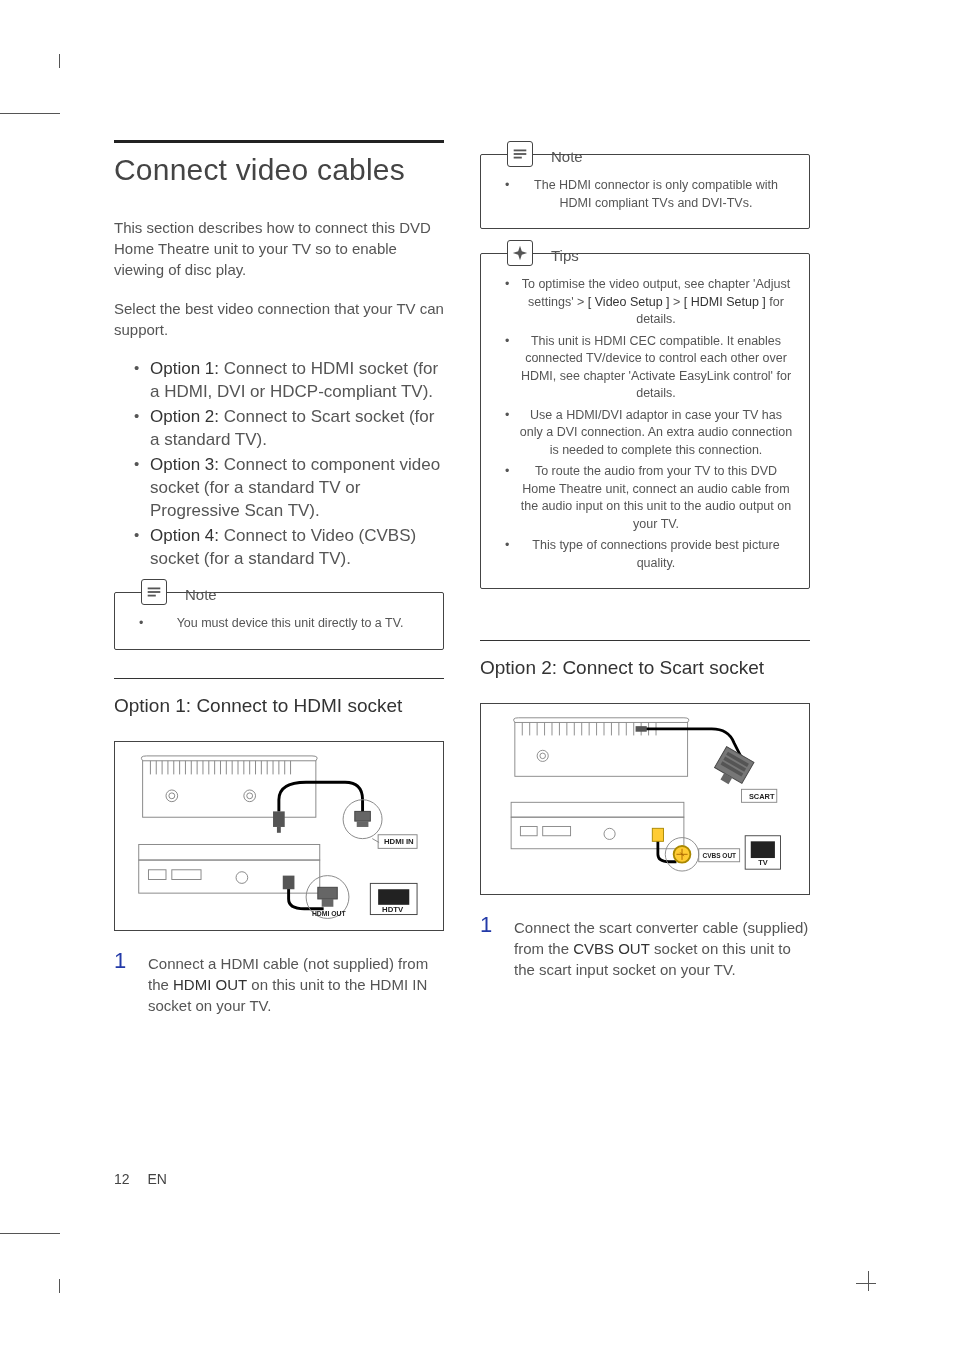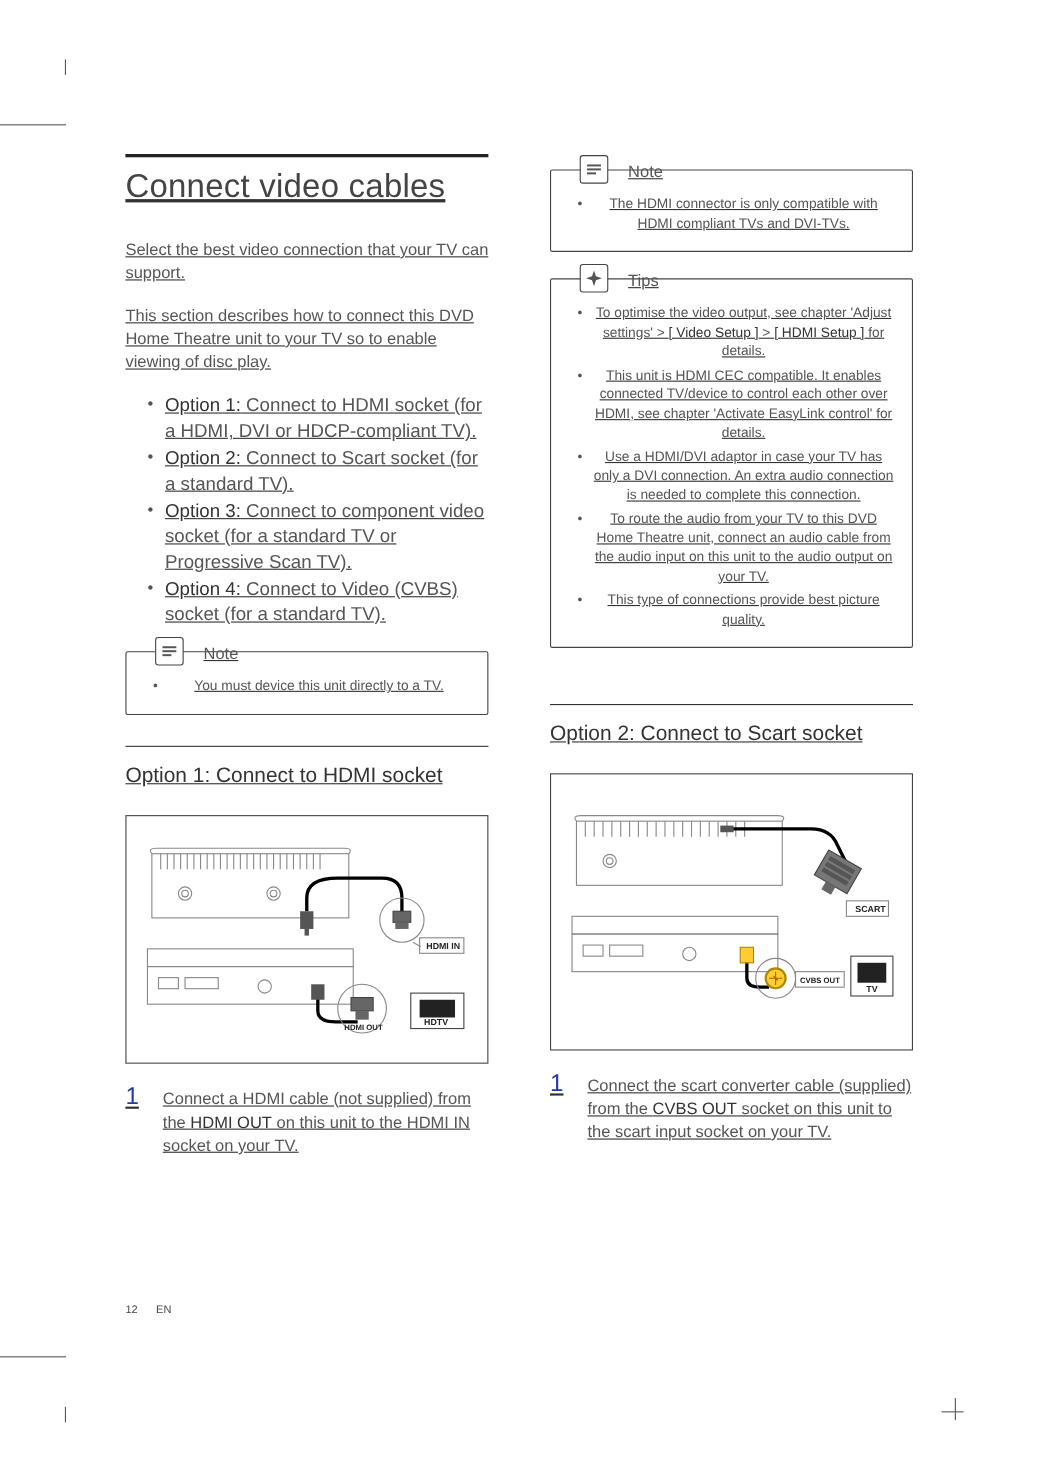--- a/index.html
+++ b/index.html
@@ -18,21 +18,21 @@
   }
   .crop-tl, .crop-bl { position: absolute; left: 0; width: 60px; height: 60px; }
   .crop-tl { top: 54px; border-bottom: 1px solid #555; }
   .crop-tl::after { content:""; position:absolute; right:0; top:0; width:1px; height:14px; background:#555; }
   .crop-bl { bottom: 54px; border-top: 1px solid #555; }
   .crop-bl::after { content:""; position:absolute; right:0; bottom:0; width:1px; height:14px; background:#555; }
   .crop-br { position:absolute; right:78px; bottom:56px; width:20px; height:20px; }
   .crop-br::before { content:""; position:absolute; right:0; bottom:7px; width:20px; height:1px; background:#555; }
   .crop-br::after  { content:""; position:absolute; right:7px; bottom:0; width:1px; height:20px; background:#555; }
 
-  .cols { display: flex; gap: 56px; text-decoration: underline; }
+  .cols { display: flex; gap: 36px; }
   .col { width: 330px; }
 
   h1.section-title {
     font-size: 30px;
     font-weight: 300;
     border-top: 3px solid #222;
     padding-top: 10px;
     margin-bottom: 30px;
     letter-spacing: .2px;
     color: #444;
@@ -55,49 +55,49 @@
   .callout ul li::before { content:"•"; position:absolute; left:-4px; top:0; }
   .callout b { font-weight: 500; color:#333; }
 
   .note-icon svg, .tips-icon svg { width: 18px; height: 18px; }
 
   h2.subsec {
     font-size: 19px; font-weight: 400; color:#333;
     border-top: 1px solid #333; padding-top: 16px; margin: 28px 0 24px;
   }
   .figure {
-    border: 1px solid #444; height: 226px; width: 100%;
+    border: 1px solid #444; height: 190px; width: 100%;
     display:flex; align-items:center; justify-content:center; position:relative; margin-bottom:22px;
   }
   .figure svg { width: 92%; height: 88%; }
 
   ol.steps { list-style:none; padding-left: 0; }
   ol.steps li { display:flex; gap: 16px; font-size:15px; line-height:1.4; color:#555; }
   ol.steps li .num { font-size: 22px; font-weight: 500; color:#233aa8; line-height:1; margin-top:-3px; min-width:18px; }
   ol.steps li b { font-weight: 500; color:#333; }
 
-  .footer { position:absolute; left:114px; bottom:150px; font-size:10px; color:#444; }
+  .footer { position:absolute; left:114px; bottom:160px; font-size:14px; color:#444; }
   .footer .pg { margin-right: 14px; }
   .footer .lang { font-weight:500; }
 </style>
 </head>
 <body>
 
 <div class="page">
   <div class="crop-tl"></div>
   <div class="crop-bl"></div>
   <div class="crop-br"></div>
 
   <div class="cols">
 
     <div class="col">
       <h1 class="section-title">Connect video cables</h1>
 
+      <p class="body">This section describes how to connect this DVD Home Theatre unit to your TV so to enable viewing of disc play.</p>
       <p class="body">Select the best video connection that your TV can support.</p>
-      <p class="body">This section describes how to connect this DVD Home Theatre unit to your TV so to enable viewing of disc play.</p>
 
       <ul class="options">
         <li><b>Option 1:</b><span> Connect to HDMI socket (for a HDMI, DVI or HDCP-compliant TV).</span></li>
         <li><b>Option 2:</b><span> Connect to Scart socket (for a standard TV).</span></li>
         <li><b>Option 3:</b><span> Connect to component video socket (for a standard TV or Progressive Scan TV).</span></li>
         <li><b>Option 4:</b><span> Connect to Video (CVBS) socket (for a standard TV).</span></li>
       </ul>
 
       <div class="callout">
         <div class="hdr">
@@ -224,21 +224,21 @@
           </li>
           <li>This unit is HDMI CEC compatible.  It enables connected TV/device to control each other over HDMI, see chapter 'Activate EasyLink control' for details.</li>
           <li>Use a HDMI/DVI adaptor in case your TV has only a DVI connection. An extra audio connection is needed to complete this connection.</li>
           <li>To route the audio from your TV to this DVD Home Theatre unit, connect an audio cable from the audio input on this unit to the audio output on your TV.</li>
           <li>This type of connections provide best picture quality.</li>
         </ul>
       </div>
 
       <h2 class="subsec" style="margin-top:51px">Option 2: Connect to Scart socket</h2>
 
-      <div class="figure" style="height:252px">
+      <div class="figure" style="height:192px">
         <svg viewBox="0 0 300 180">
 
           <rect x="10" y="8" width="186" height="58" fill="none" stroke="#888" stroke-width="1"></rect>
           <g stroke="#888" stroke-width="1">
             <line x1="18" y1="8" x2="18" y2="22"></line>
               <line x1="26" y1="8" x2="26" y2="22"></line>
               <line x1="34" y1="8" x2="34" y2="22"></line>
               <line x1="42" y1="8" x2="42" y2="22"></line>
               <line x1="50" y1="8" x2="50" y2="22"></line>
               <line x1="58" y1="8" x2="58" y2="22"></line>

